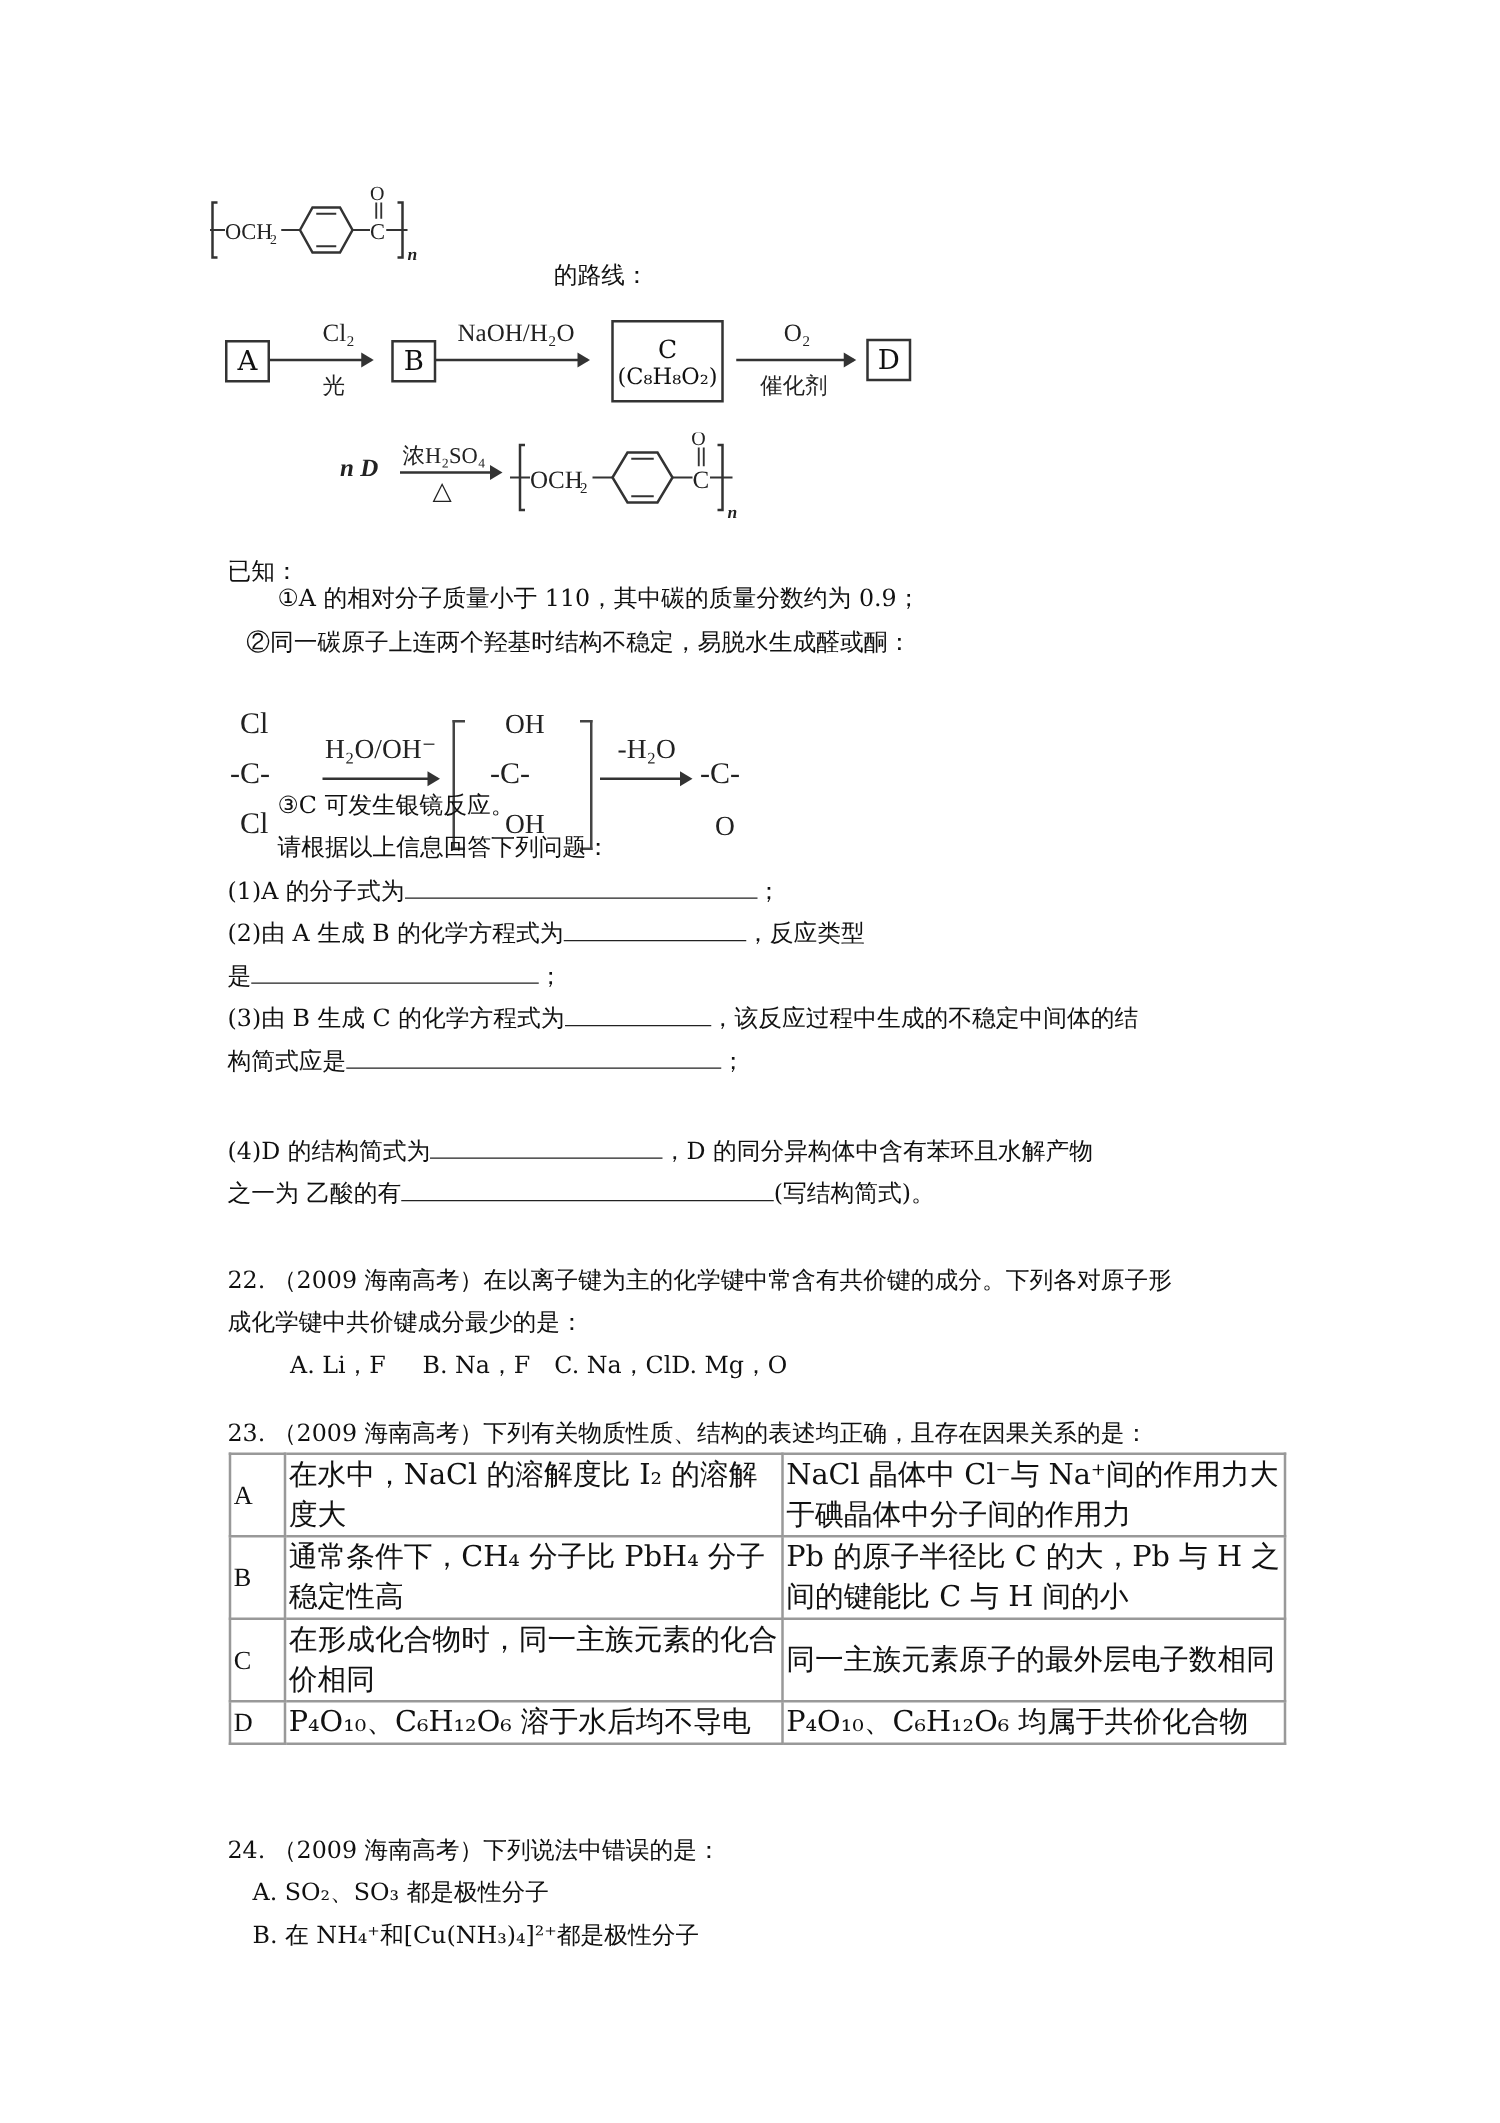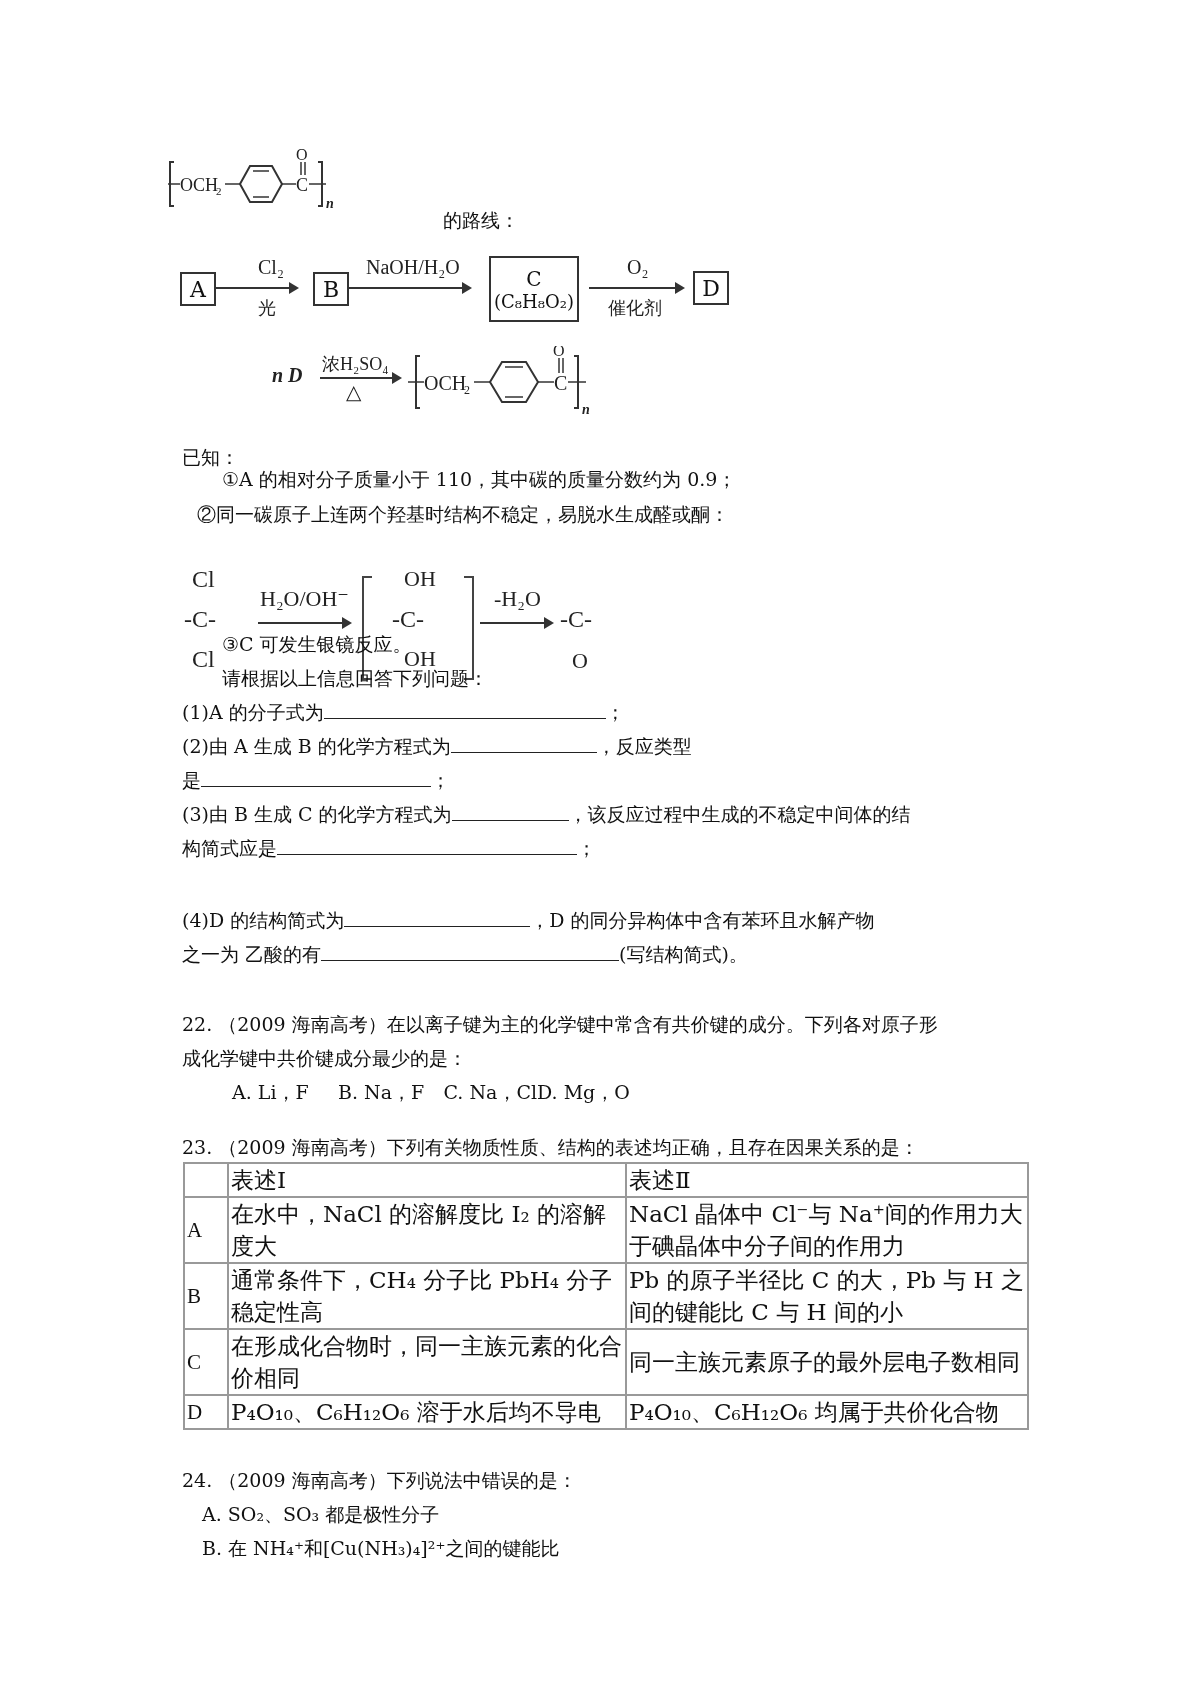--- a/index.html
+++ b/index.html
@@ -141,25 +141,20 @@
 
 <div class="abs txt" style="left:182px;top:1010px;">22. （2009 海南高考）在以离子键为主的化学键中常含有共价键的成分。下列各对原子形</div>
 <div class="abs txt" style="left:182px;top:1044px;">成化学键中共价键成分最少的是：</div>
 <div class="abs txt" style="left:232px;top:1078px;">
   <span style="display:inline-block;width:106px;">A. Li，F</span><span style="display:inline-block;width:89px;">B. Na，F</span><span style="display:inline-block;width:110px;text-align:right;">C. Na，Cl</span><span>D. Mg，O</span>
 </div>
 
 <div class="abs txt" style="left:182px;top:1133px;">23. （2009 海南高考）下列有关物质性质、结构的表述均正确，且存在因果关系的是：</div>
 <table class="q23" style="top:1162px;">
   <tbody>
-      <tr>
-    <td class="lab"></td>
-    <td class="c1">表述Ⅰ</td>
-    <td>表述Ⅱ</td>
-  </tr>
   <tr>
     <td class="lab">A</td>
     <td class="c1">在水中，NaCl 的溶解度比 I₂ 的溶解度大</td>
     <td>NaCl 晶体中 Cl⁻与 Na⁺间的作用力大于碘晶体中分子间的作用力</td>
   </tr>
   <tr>
     <td class="lab">B</td>
     <td class="c1">通常条件下，CH₄ 分子比 PbH₄ 分子稳定性高</td>
     <td>Pb 的原子半径比 C 的大，Pb 与 H 之间的键能比 C 与 H 间的小</td>
   </tr>
@@ -173,13 +168,13 @@
     <td class="c1">P₄O₁₀、C₆H₁₂O₆ 溶于水后均不导电</td>
     <td>P₄O₁₀、C₆H₁₂O₆ 均属于共价化合物</td>
   </tr>
 </tbody>
   </table>
 
 <div class="abs txt" style="left:182px;top:1466px;">
   <span>24. （2009 海南高考）下列说法中</span><span class="underline">错误</span><span>的是：</span>
 </div>
 <div class="abs txt" style="left:202px;top:1500px;">A. SO₂、SO₃ 都是极性分子</div>
-<div class="abs txt" style="left:202px;top:1534px;">B. 在 NH₄⁺和[Cu(NH₃)₄]²⁺之间的键能比</div>
+<div class="abs txt" style="left:202px;top:1534px;">B. 在 NH₄⁺和[Cu(NH₃)₄]²⁺都是极性分子</div>
 
 </body></html>

